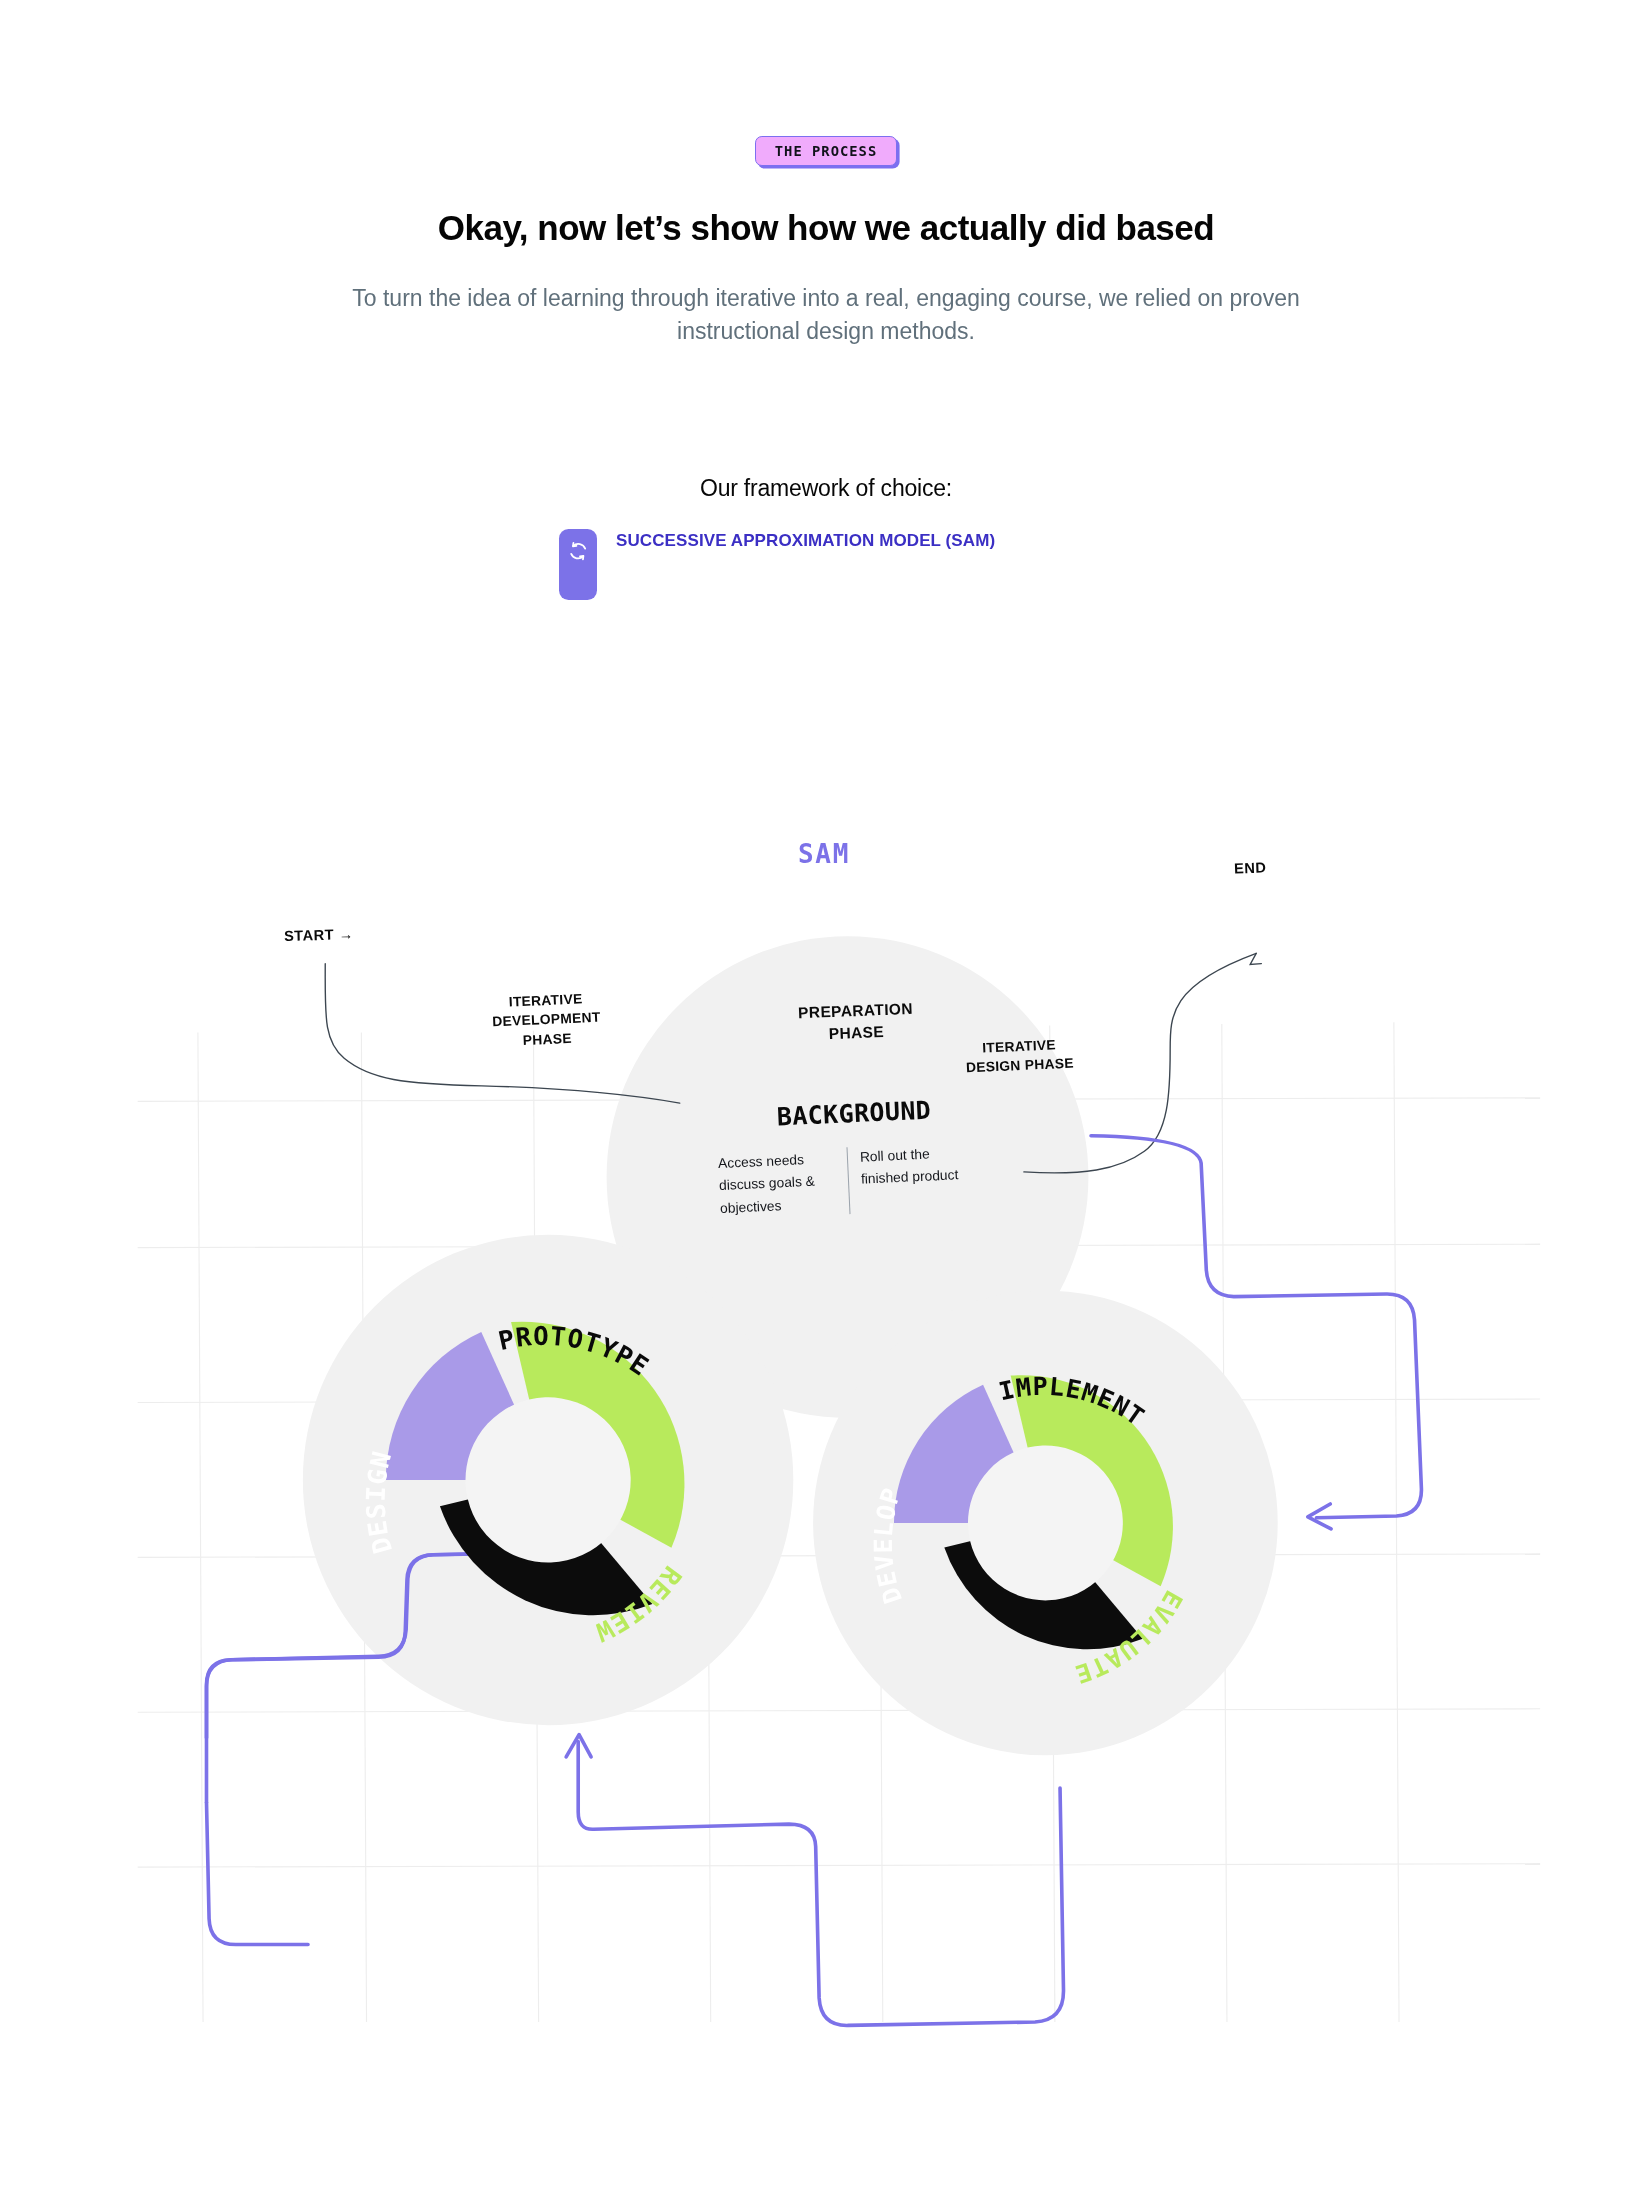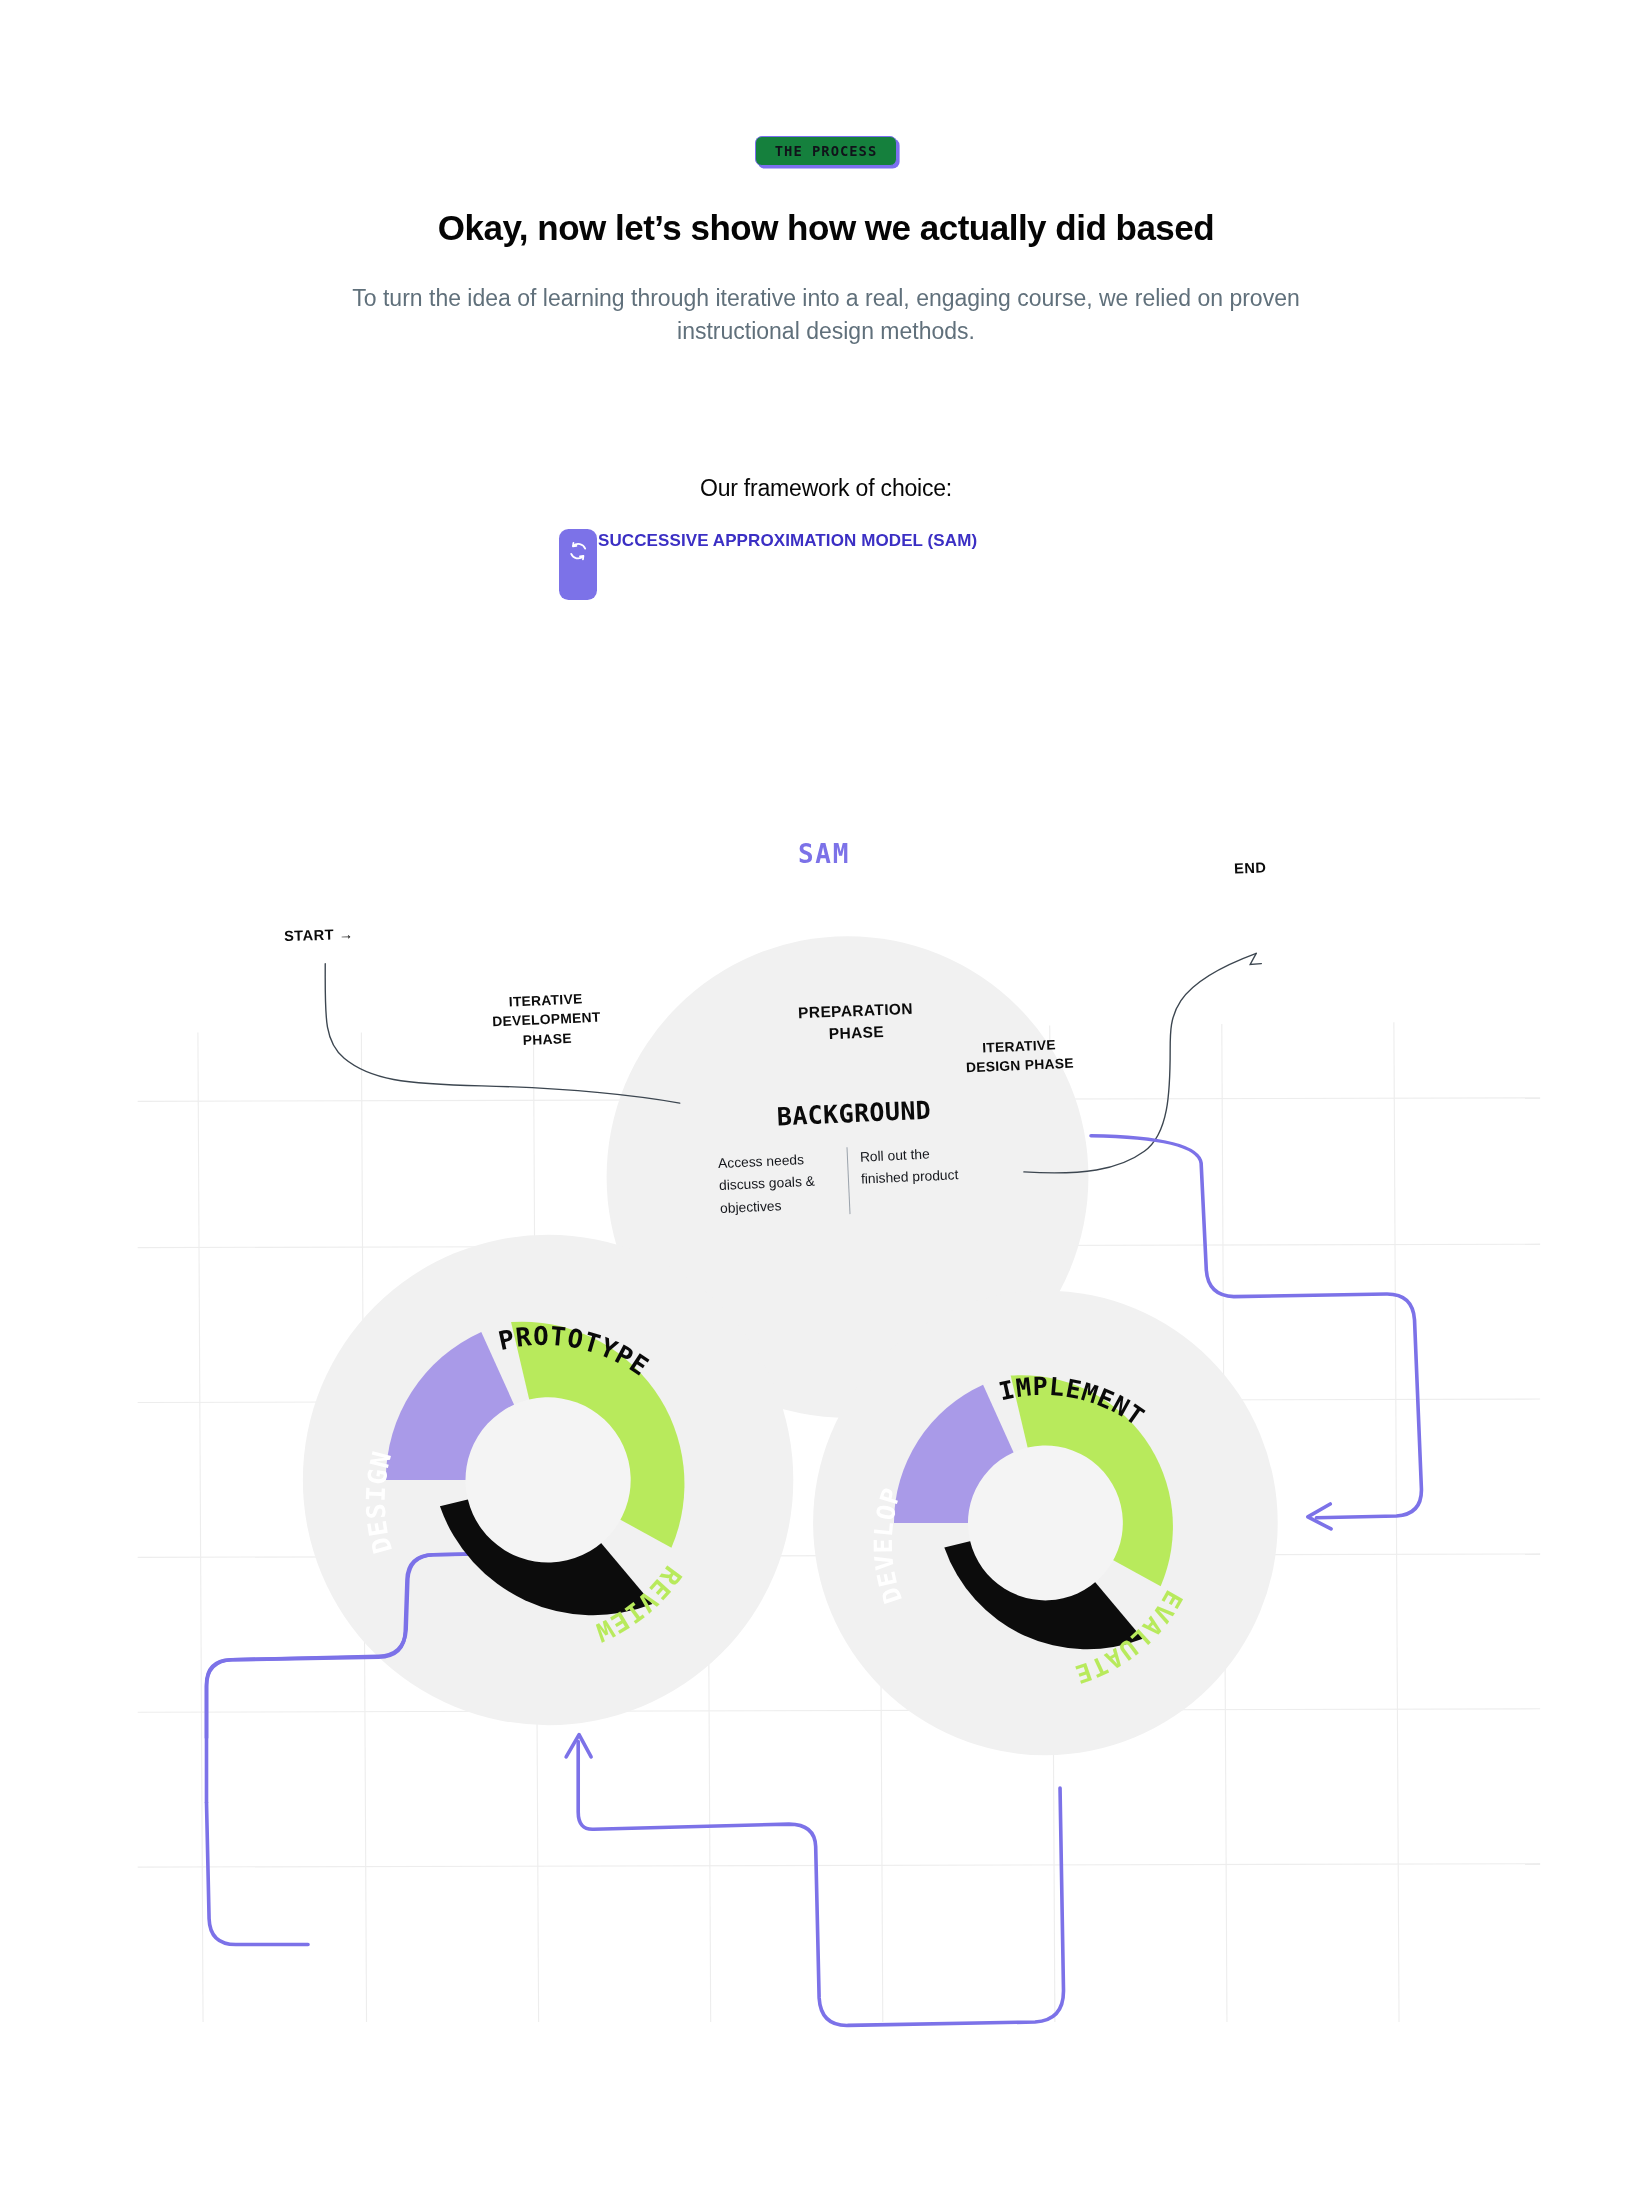--- a/index.html
+++ b/index.html
@@ -7,21 +7,21 @@
     width:1652px;height:2203px;background:#ffffff;
     font-family:"Liberation Sans",sans-serif;
     -webkit-font-smoothing:antialiased;
     overflow:hidden;position:relative;
   }
   .page{position:relative;width:1652px;height:2203px;}
 
   
   .badge-wrap{position:absolute;left:0;right:0;top:136px;display:flex;justify-content:center;}
   .badge{
-    background:#15803d;border:1.7px solid #7c6ff0;border-radius:6.9px;
+    background:#f0abfc;border:1.7px solid #7c6ff0;border-radius:6.9px;
     padding:7.7px 19px 6.9px 19px;
     box-shadow:2.6px 2.6px 0 #7c6ff0;
   }
   .badge span{
     font-family:"DejaVu Sans Mono",monospace;
     font-size:13.8px;font-weight:700;letter-spacing:1px;color:#11121a;
     display:block;line-height:1;
   }
 
   h1.headline{
@@ -35,21 +35,21 @@
   }
 
   h2.framework-title{
     position:absolute;left:0;right:0;top:475px;margin:0;text-align:center;
     font-size:23px;font-weight:400;color:#070707;letter-spacing:-0.2px;
   }
 
   
   .sam-card{
     position:absolute;left:559px;top:529px;width:533px;
-    display:flex;gap:1px;align-items:flex-start;
+    display:flex;gap:19px;align-items:flex-start;
   }
   .sam-icon{
     width:38px;height:71px;border-radius:9.5px;background:#7c72e8;
     display:flex;align-items:flex-start;justify-content:center;padding-top:11.2px;
     box-sizing:border-box;flex:0 0 auto;
   }
   .sam-icon svg{display:block;}
   .sam-body{padding-top:1.7px;}
   .sam-title{
     font-size:17px;font-weight:700;color:#3b2fc4;letter-spacing:0.1px;

